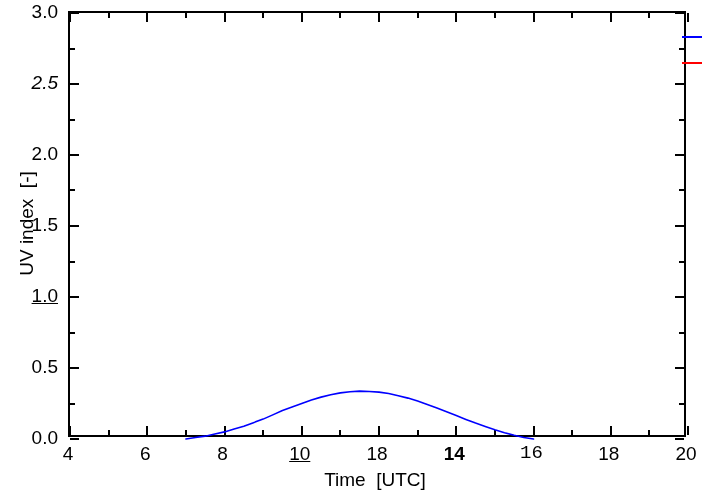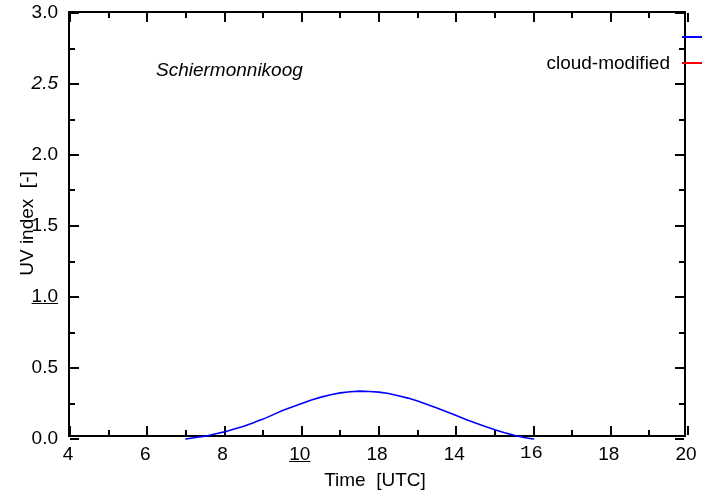--- a/index.html
+++ b/index.html
@@ -165,21 +165,21 @@
       <div class="ylabel-tick" style="top: 73px; font-style: italic;">2.5</div>
       <div class="ylabel-tick" style="top: 2px;">3.0</div>
     </div>
 
   <div id="x-tick-labels">
       <div class="xlabel-tick" style="left: 38px;">4</div>
       <div class="xlabel-tick" style="left: 115.25px;">6</div>
       <div class="xlabel-tick" style="left: 192.5px;">8</div>
       <div class="xlabel-tick" style="left: 269.75px; text-decoration: underline;">10</div>
       <div class="xlabel-tick" style="left: 347px;">18</div>
-      <div class="xlabel-tick" style="left: 424.25px;">14</div>
+      <div class="xlabel-tick" style="left: 424.25px; font-weight: bold;">14</div>
       <div class="xlabel-tick" style="left: 501.5px; font-family: Liberation Mono, monospace;">16</div>
       <div class="xlabel-tick" style="left: 578.75px;">18</div>
       <div class="xlabel-tick" style="left: 656px;">20</div>
     </div>
 
   <div id="x-axis-title">Time  [UTC]</div>
 
   <div class="plot-frame">
 
     <div id="tick-layer">
@@ -244,26 +244,24 @@
         <div class="tick tick-x-minor" style="left: 578px;"></div>
         <div class="tick tick-x-minor-t" style="left: 578px;"></div>
       </div>
 
     <svg id="curve-svg" viewBox="0 0 618 426" preserveAspectRatio="none">
       <g id="series-layer">
           <polyline points="115.88,426.00 125.53,424.58 135.19,423.16 144.84,421.03 154.50,418.90 164.16,416.06 173.81,413.22 183.47,409.67 193.13,406.12 202.78,401.86 212.44,397.60 222.09,394.05 231.75,390.50 241.41,386.95 251.06,384.11 260.72,381.70 270.38,379.85 280.03,378.71 289.69,378.15 299.34,378.43 309.00,379.14 318.66,380.56 328.31,382.69 337.97,385.10 347.63,388.09 357.28,391.49 366.94,395.04 376.59,398.74 386.25,402.57 395.91,406.40 405.56,410.10 415.22,413.50 424.88,416.77 434.53,419.75 444.19,422.31 453.84,424.44 463.50,426.00" fill="none" stroke="#0000ff" stroke-width="1.6" stroke-linejoin="round" stroke-linecap="round"></polyline>
         </g>
     </svg>
 
-    <div id="annot-station">Schiermonnikoog</div>
 
     <div id="legend">
         <div class="legend-row">
           <span class="legend-swatch" style="background: rgb(0, 0, 255);"></span>
         </div>
         <div class="legend-row">
-          <span class="legend-label">cloud-modified</span>
           <span class="legend-swatch" style="background: rgb(255, 0, 0);"></span>
         </div>
       </div>
 
   </div>
 </div>
 
 </body></html>

